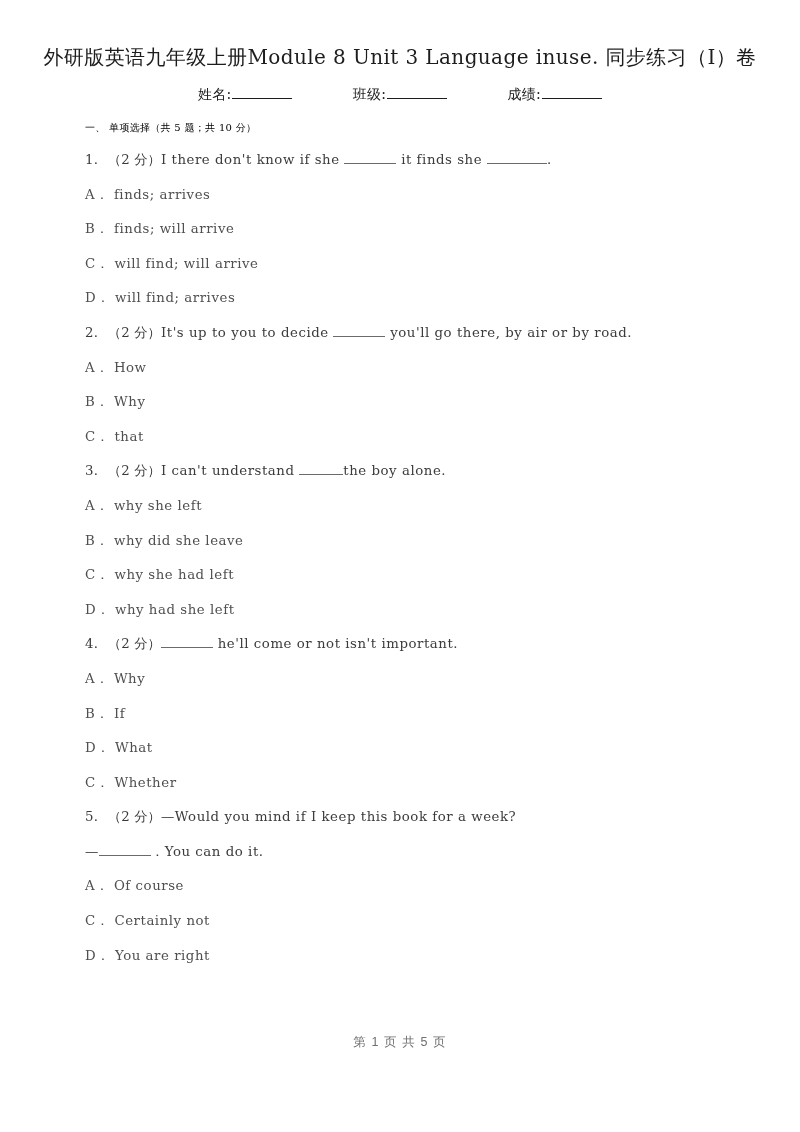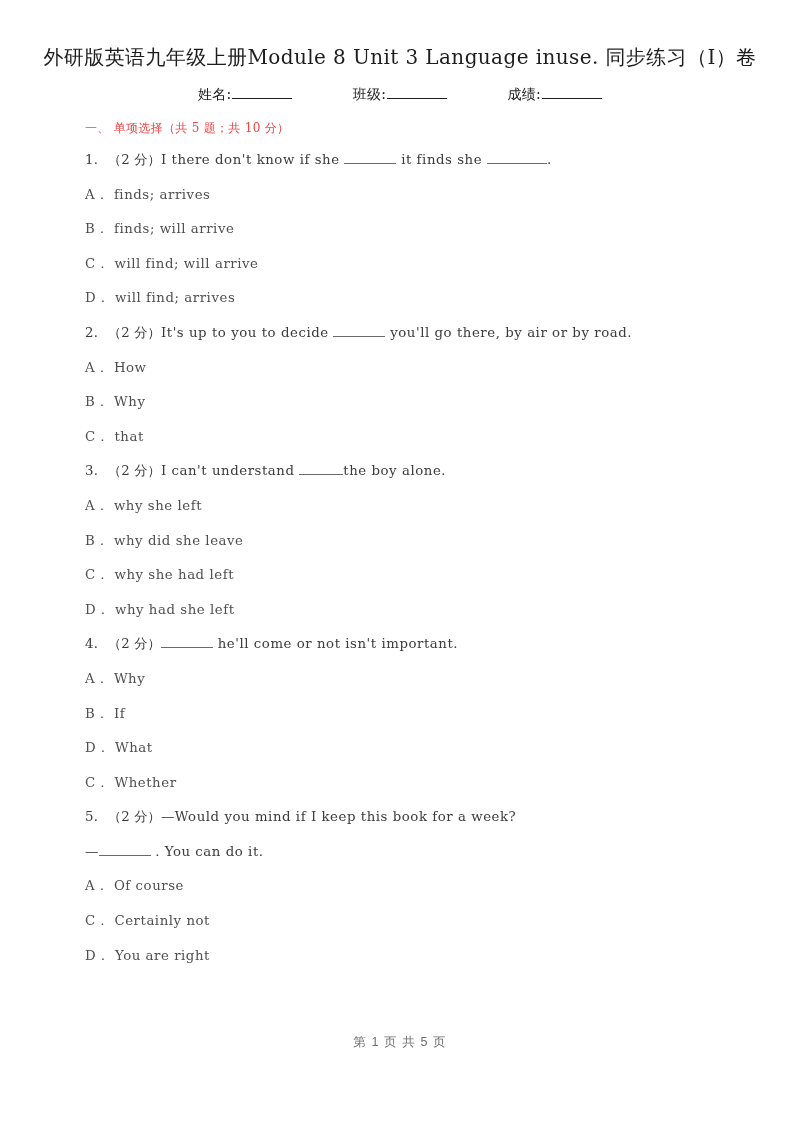--- a/index.html
+++ b/index.html
@@ -65,23 +65,23 @@
     vertical-align: baseline;
     margin-left: 1px;
   }
 
   
   .section-heading {
     position: absolute;
     left: 85px;
     top: 117px;
     font-family: "DejaVu Serif", "Liberation Serif", serif;
-    font-size: 12px;
+    font-size: 10px;
     line-height: 22px;
-    color: #ef4444;
+    color: #000000;
     white-space: nowrap;
     letter-spacing: 0.3px;
   }
 
   
   .qa-block {
     position: absolute;
     left: 85px;
     top: 150px;
     width: 680px;

